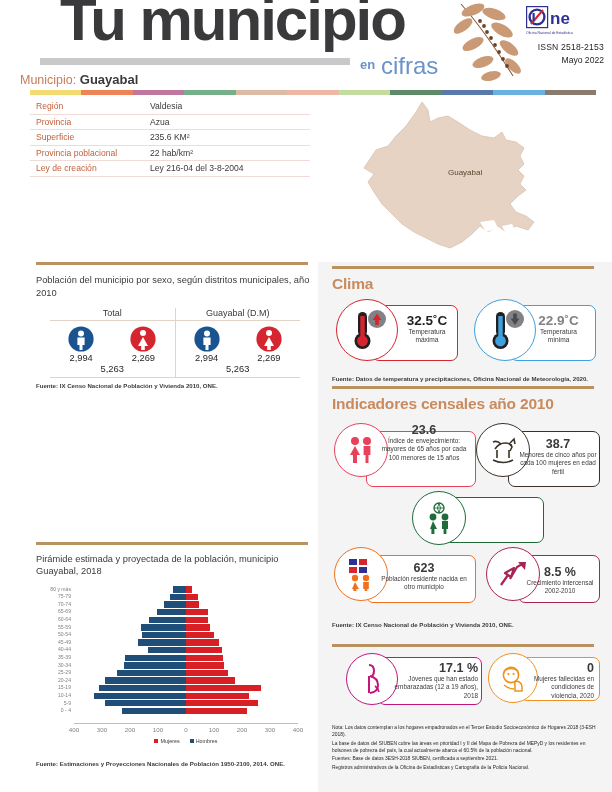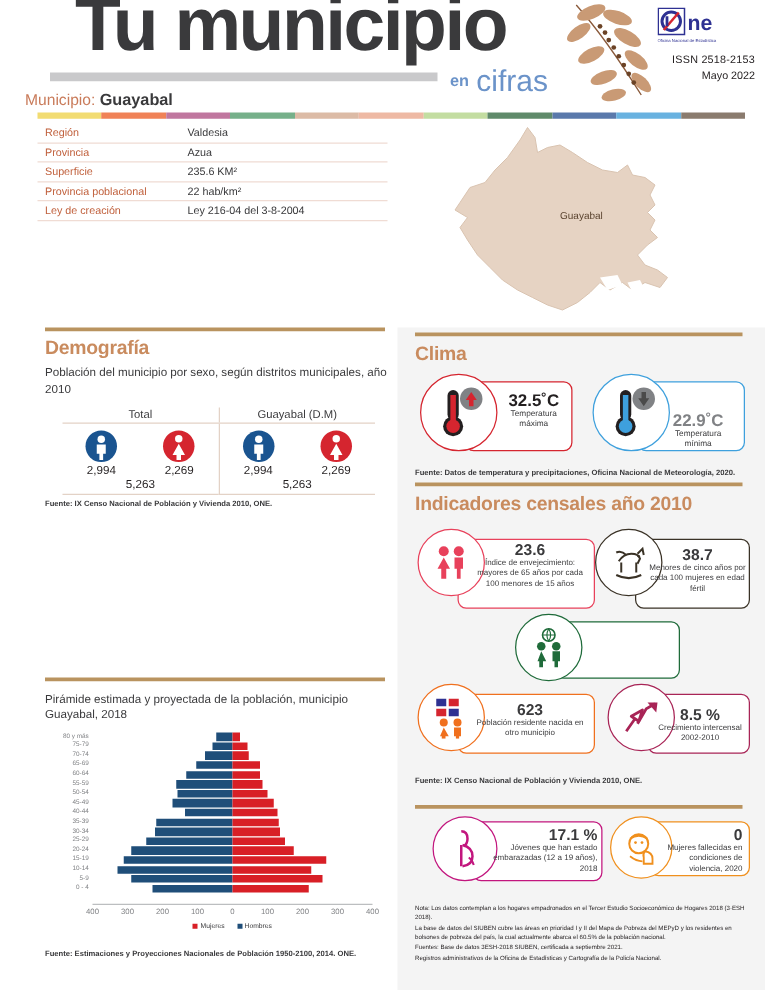--- a/index.html
+++ b/index.html
@@ -266,21 +266,20 @@
     <path fill="#ffffff" d="M150 126 L164 124 L168 132 L156 136 Z"></path>
     <path fill="#ffffff" d="M172 130 L182 128 L186 136 L176 138 Z"></path>
   </svg>
 </div>
 <div class="map-label">Guayabal</div>
 
 <div class="left-col">
   <div class="panel-rule rule-left"></div>
 
   <div class="demo">
-    <div class="sec-title">Demografía</div>
     <div class="sec-sub" style="margin-top:4px">Población del municipio por sexo, según distritos municipales, año 2010</div>
 
     <div class="demo-grid">
       <div class="demo-head">
         <div>Total</div>
         <div>Guayabal (D.M)</div>
       </div>
       <div class="demo-body">
 
         <div class="demo-half">
@@ -476,21 +475,21 @@
       <div class="circ" style="left:142px;top:2px;width:62px;height:62px;border-color:#3ea0dd">
         <svg width="42" height="46" viewBox="0 0 42 46">
           <rect x="12" y="5" width="9" height="24" rx="4.5" fill="#231f20"></rect>
           <circle cx="16.5" cy="34" r="8" fill="#231f20"></circle>
           <rect x="14.3" y="9" width="4.4" height="21" fill="#3ea0dd"></rect>
           <circle cx="16.5" cy="34" r="5.4" fill="#3ea0dd"></circle>
           <circle cx="31" cy="12" r="9" fill="#808285"></circle>
           <path d="M31 18 L26.6 11.5 h2.6 v-5 h3.6 v5 h2.6 z" fill="#4a4a4a"></path>
         </svg>
       </div>
-      <div style="position:absolute;left:204px;top:32px;width:45px">
+      <div style="position:absolute;left:204px;top:16px;width:45px">
         <div class="clima-temp" style="color:#808285;text-align:center">22.9˚C</div>
         <div class="clima-lbl">Temperatura</div>
         <div class="clima-lbl">mínima</div>
       </div>
     </div>
     <div class="source" style="margin-top:4px">Fuente: Datos de temperatura y precipitaciones, Oficina Nacional de Meteorología, 2020.</div>
   </div>
 
   <div class="rblock" style="top:124px">
     <div class="panel-rule" style="width:262px;margin-left:0"></div>
@@ -500,21 +499,21 @@
 
       <div class="bubble" style="left:34px;top:12px;width:110px;height:56px;border-color:#e8415b"></div>
       <div class="circ" style="left:2px;top:4px;width:54px;height:54px;border-color:#e8415b">
         <svg width="34" height="30" viewBox="0 0 34 30">
           <circle cx="11" cy="6" r="4" fill="#e8415b"></circle>
           <path d="M11 11 L16 20 h-3 v8 h-4 v-8 H6 z" fill="#e8415b"></path>
           <circle cx="23" cy="6" r="4" fill="#e8415b"></circle>
           <path d="M19.6 11 h6.8 v9 h-1.9 v8 h-3 v-8 h-1.9 z" fill="#e8415b"></path>
         </svg>
       </div>
-      <div style="position:absolute;left:44px;top:14px;width:96px">
+      <div style="position:absolute;left:44px;top:4px;width:96px">
         <div class="bub-num">23.6</div>
         <div class="bub-txt">Índice de envejecimiento: mayores de 65 años por cada 100 menores de 15 años</div>
       </div>
 
       <div class="bubble" style="left:176px;top:12px;width:92px;height:56px;border-color:#3a3226"></div>
       <div class="circ" style="left:144px;top:4px;width:54px;height:54px;border-color:#3a3226">
         <svg width="36" height="32" viewBox="0 0 36 32">
           <g fill="none" stroke="#3a3226" stroke-width="1.6">
             <path d="M8 26 Q18 31 28 26"></path>
             <path d="M12 24 V16 M24 24 V16"></path>

